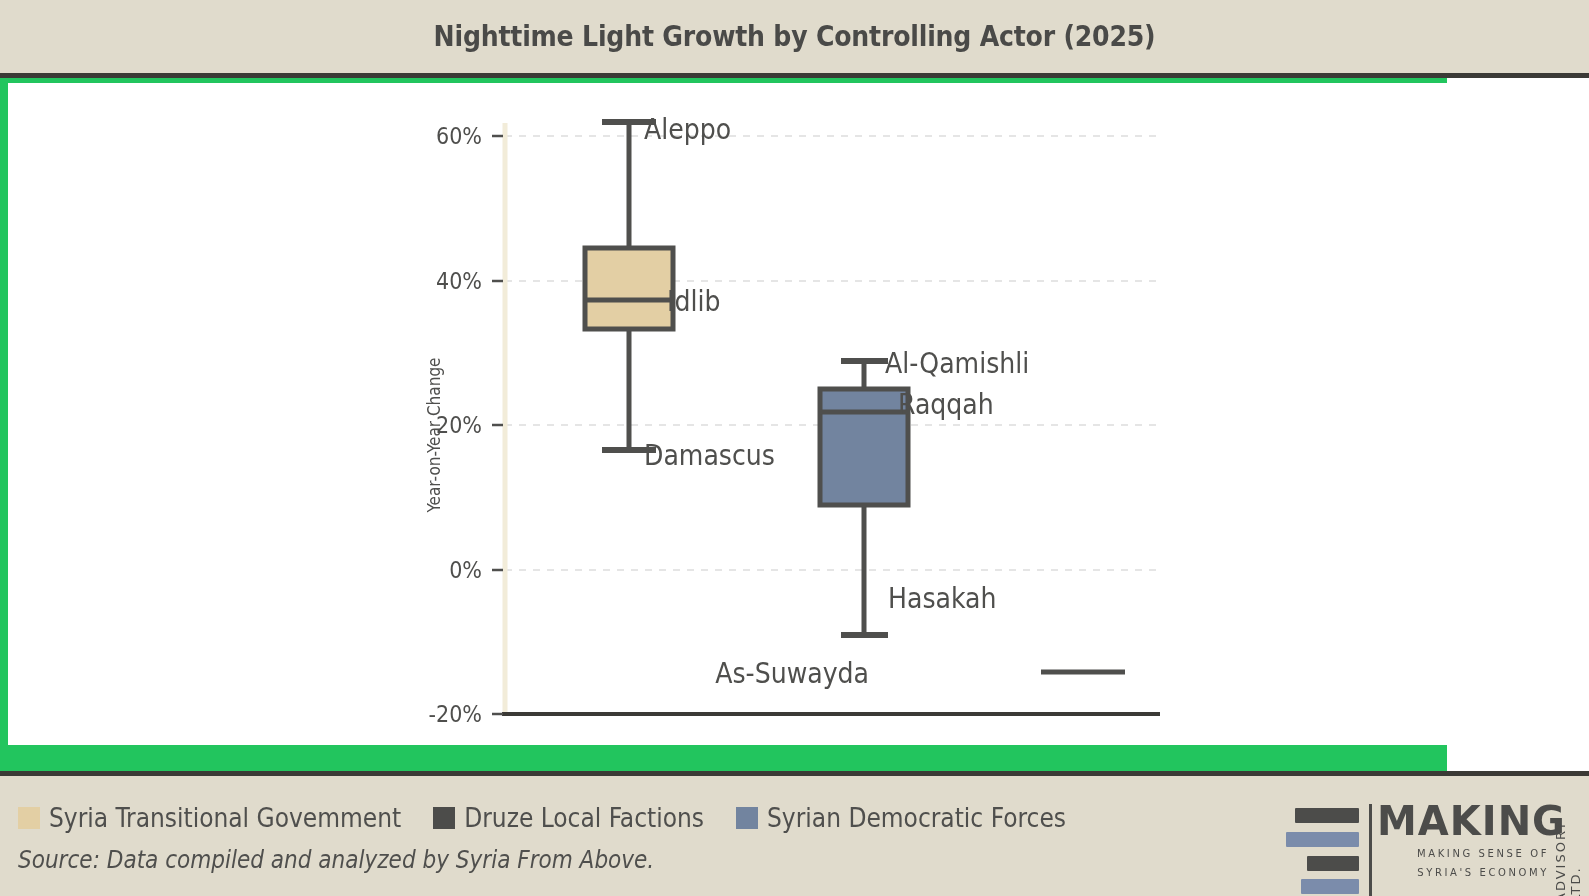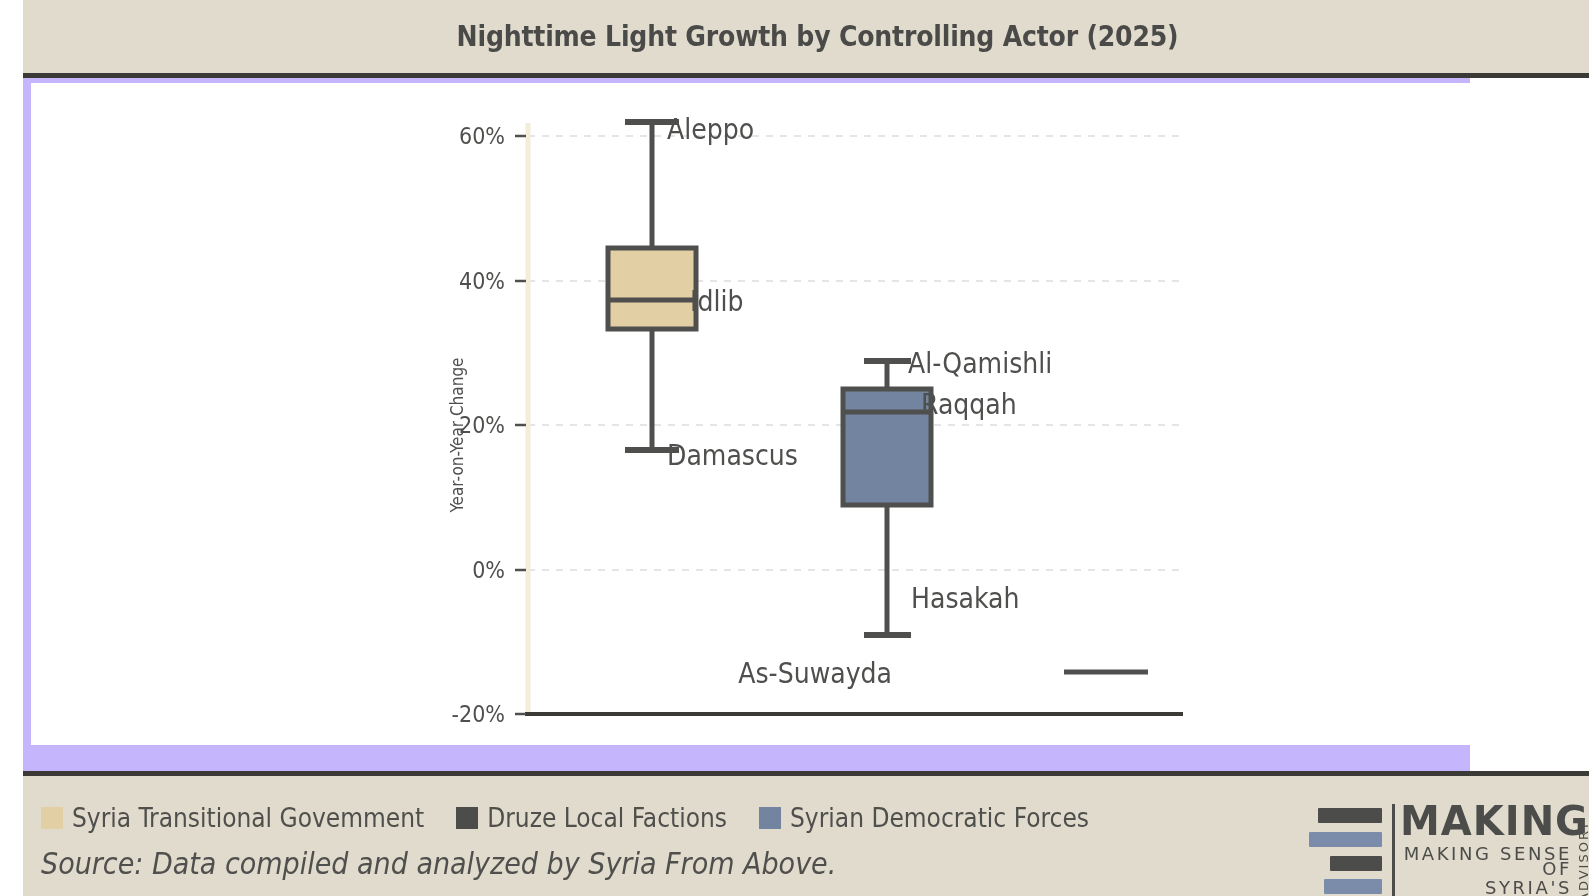--- a/index.html
+++ b/index.html
@@ -10,22 +10,21 @@
   body {
     width: 1589px;
     height: 896px;
     font-family: "DejaVu Sans", sans-serif;
     overflow: hidden;
   }
   #root {
     position: relative;
     width: 1447px;
     height: 896px;
-    background: #c4b5fd;
-    margin-left: 23px;
+    background: #22c55e;
   }
 
   
   .header-band {
     position: absolute;
     left: 0; top: 0;
     width: 1589px;
     height: 78px;
     background: #e0dbcc;
     border-bottom: 5px solid #3b3a36;
@@ -90,21 +89,21 @@
   }
   .legend-label {
     font-size: 26px;
     color: #4f4f4d;
     font-family: "DejaVu Sans Condensed", "Liberation Sans Narrow", "Liberation Sans", sans-serif;
   }
   .source-line {
     position: absolute;
     left: 18px;
     top: 70px;
-    font-size: 30px;
+    font-size: 24px;
     font-style: italic;
     color: #4f4f4d;
     font-family: "DejaVu Sans Condensed", "Liberation Sans Narrow", "Liberation Sans", sans-serif;
     white-space: nowrap;
   }
 
   
   .logo-block {
     position: absolute;
     right: 8px;
@@ -146,21 +145,21 @@
     font-family: "DejaVu Sans", sans-serif;
     font-weight: bold;
     font-size: 40px;
     line-height: 42px;
     color: #4c4c4a;
     letter-spacing: 1px;
   }
   .logo-tag {
     margin-top: 4px;
     font-family: "DejaVu Sans", sans-serif;
-    font-size: 18px;
+    font-size: 10px;
     line-height: 15px;
     letter-spacing: 2.6px;
     color: #4c4c4a;
     text-align: right;
   }
   .logo-vertical {
     position: absolute;
     right: 2px;
     top: 8px;
     height: 104px;

